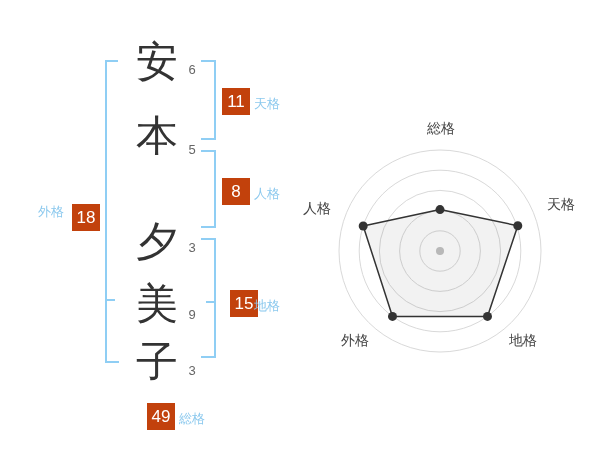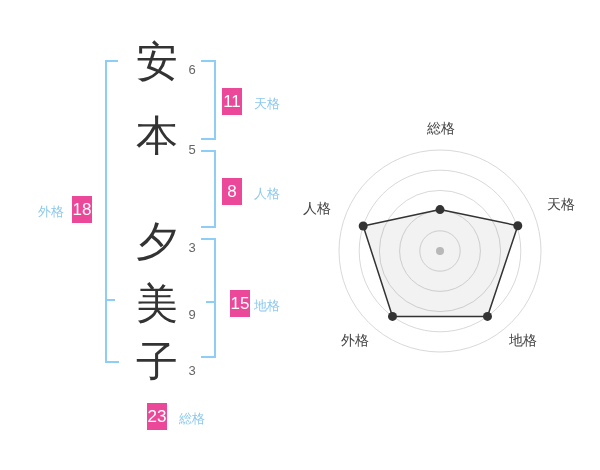--- a/index.html
+++ b/index.html
@@ -11,21 +11,21 @@
   .kanji{
     position:absolute;left:135px;width:44px;height:44px;line-height:44px;
     text-align:center;font-size:42px;color:#333;
   }
   .strokes{
     position:absolute;left:183px;width:18px;text-align:center;
     font-size:13px;color:#666;
   }
   .bline{position:absolute;background:#8fcef4;}
   .badge{
-    position:absolute;width:20px;height:27px;background:#ec4899;
+    position:absolute;width:28px;height:27px;background:#c2410c;
     color:#fff;font-size:17px;line-height:27px;text-align:center;
   }
   .badge-label{
     position:absolute;font-size:13px;color:#8cc9ee;white-space:nowrap;
   }
   
   #radar{position:absolute;left:290px;top:108px;}
 </style>
 </head>
 <body>
@@ -73,23 +73,23 @@
   <div class="badge" style="left:222px;top:88px">11</div>
   <div class="badge-label" style="left:254px;top:95px">天格</div>
 
   <div class="badge" style="left:222px;top:178px">8</div>
   <div class="badge-label" style="left:254px;top:185px">人格</div>
 
   <div class="badge" style="left:230px;top:290px">15</div>
   <div class="badge-label" style="left:254px;top:297px">地格</div>
 
   <div class="badge-label" style="left:38px;top:203px">外格</div>
-  <div class="badge" style="left:72px;top:196px">18</div>
+  <div class="badge" style="left:72px;top:204px">18</div>
 
-  <div class="badge" style="left:147px;top:403px">23</div>
+  <div class="badge" style="left:147px;top:403px">49</div>
   <div class="badge-label" style="left:179px;top:410px">総格</div>
 
   <svg id="radar" width="300" height="252" viewBox="290 108 300 252">
       <circle cx="440" cy="251" r="20.2" fill="none" stroke="#d9d9d9" stroke-width="1"></circle>
       <circle cx="440" cy="251" r="40.4" fill="none" stroke="#d9d9d9" stroke-width="1"></circle>
       <circle cx="440" cy="251" r="60.6" fill="none" stroke="#d9d9d9" stroke-width="1"></circle>
       <circle cx="440" cy="251" r="80.8" fill="none" stroke="#d9d9d9" stroke-width="1"></circle>
       <circle cx="440" cy="251" r="101.0" fill="none" stroke="#d9d9d9" stroke-width="1"></circle>
       <circle cx="440" cy="251" r="4" fill="#c2c2c2"></circle>
       <polygon points="440.0,209.6 517.8,225.7 487.5,316.4 392.5,316.4 363.2,226.0" fill="rgba(0,0,0,0.05)" stroke="#333333" stroke-width="1.5" stroke-linejoin="round"></polygon>

